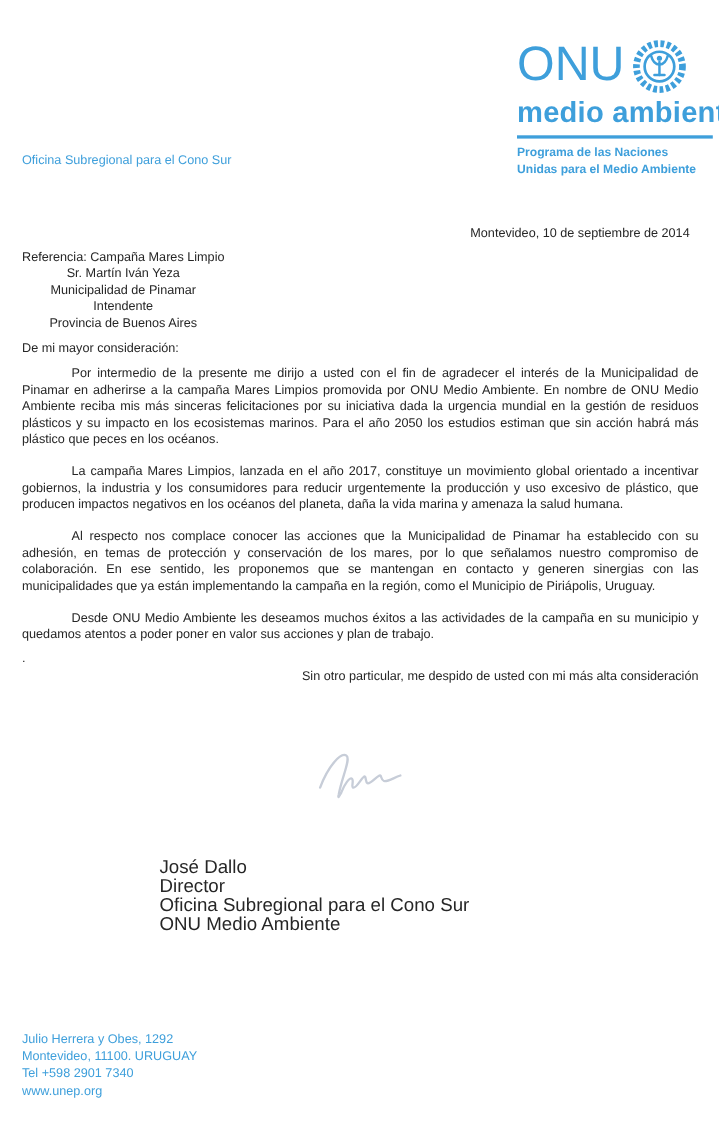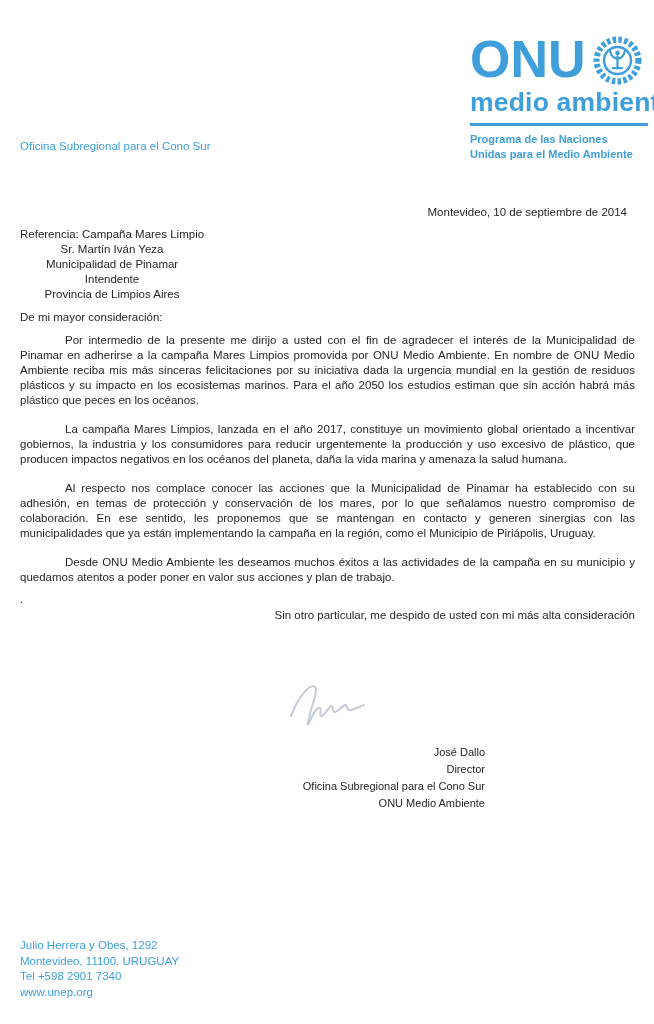--- a/index.html
+++ b/index.html
@@ -22,21 +22,21 @@
   
   .office-label{
     position:absolute;left:20px;top:140px;
     font-size:11.5px;color:var(--blue);
   }
   .logo-block{
     position:absolute;left:470px;top:33px;width:180px;
   }
   .logo-row{display:flex;align-items:flex-start;gap:7px;}
   .logo-org{
-    font-size:52px;font-weight:700;color:var(--blue);
+    font-size:44px;font-weight:400;color:var(--blue);
     line-height:52px;letter-spacing:0px;
   }
   .emblem{width:49px;height:49px;margin-top:3px;flex:0 0 auto;}
   .emblem .wreath{fill:none;stroke:var(--blue);stroke-width:6;stroke-dasharray:3.4 2.3;}
   .emblem .inner-ring{fill:none;stroke:var(--blue);stroke-width:2.4;}
   .emblem .figure-stroke{fill:none;stroke:var(--blue);stroke-width:2.2;stroke-linecap:round;}
   .emblem .figure-fill{fill:var(--blue);}
   .logo-sub{
     font-size:26.5px;font-weight:700;color:var(--blue);
     line-height:26px;margin-top:4px;letter-spacing:0.2px;white-space:nowrap;
@@ -65,22 +65,22 @@
   .letter-body p{text-indent:45px;margin:0 0 14px 0;}
   .stray-dot{text-align:left;line-height:13px;margin:-6px 0 2px 0;}
   .closing-line{text-align:right;}
 
   
   .signature-scribble{
     position:absolute;left:286px;top:676px;width:92px;height:54px;
   }
   .signature-scribble path{fill:none;stroke:var(--sig);stroke-width:2.1;stroke-linecap:round;stroke-linejoin:round;}
   .signature-block{
-    position:absolute;left:145px;top:744px;width:340px;
-    text-align:right;font-size:11px;line-height:17px;color:var(--ink);
+    position:absolute;left:145px;top:780px;width:340px;
+    text-align:left;font-size:17px;line-height:17px;color:var(--ink);
   }
 
   
   .footer-block{
     position:absolute;left:20px;top:938px;
     font-size:11.5px;line-height:15.5px;color:var(--blue);
   }
 </style>
 </head>
 <body>
@@ -109,21 +109,21 @@
     </div>
   </div>
 
   <div class="date-line">Montevideo, 10 de septiembre de 2014</div>
 
   <div class="recipient-block">
     <div>Referencia: Campaña Mares Limpio</div>
     <div>Sr. Martín Iván Yeza</div>
     <div>Municipalidad de Pinamar</div>
     <div>Intendente</div>
-    <div>Provincia de Limpios Aires</div>
+    <div>Provincia de Buenos Aires</div>
   </div>
 
   <div class="salutation">De mi mayor consideración:</div>
 
   <div class="letter-body">
     <p>Por intermedio de la presente me dirijo a usted con el fin de agradecer el interés de la Municipalidad de Pinamar en adherirse a la campaña Mares Limpios promovida por ONU Medio Ambiente. En nombre de ONU Medio Ambiente reciba mis más sinceras felicitaciones por su iniciativa dada la urgencia mundial en la gestión de residuos plásticos y su impacto en los ecosistemas marinos. Para el año 2050 los estudios estiman que sin acción habrá más plástico que peces en los océanos.</p>
     <p>La campaña Mares Limpios, lanzada en el año 2017, constituye un movimiento global orientado a incentivar gobiernos, la industria y los consumidores para reducir urgentemente la producción y uso excesivo de plástico, que producen impactos negativos en los océanos del planeta, daña la vida marina y amenaza la salud humana.</p>
     <p>Al respecto nos complace conocer las acciones que la Municipalidad de Pinamar ha establecido con su adhesión, en temas de protección y conservación de los mares, por lo que señalamos nuestro compromiso de colaboración. En ese sentido, les proponemos que se mantengan en contacto y generen sinergias con las municipalidades que ya están implementando la campaña en la región, como el Municipio de Piriápolis, Uruguay.</p>
     <p>Desde ONU Medio Ambiente les deseamos muchos éxitos a las actividades de la campaña en su municipio y quedamos atentos a poder poner en valor sus acciones y plan de trabajo.</p>
     <div class="stray-dot">.</div>

